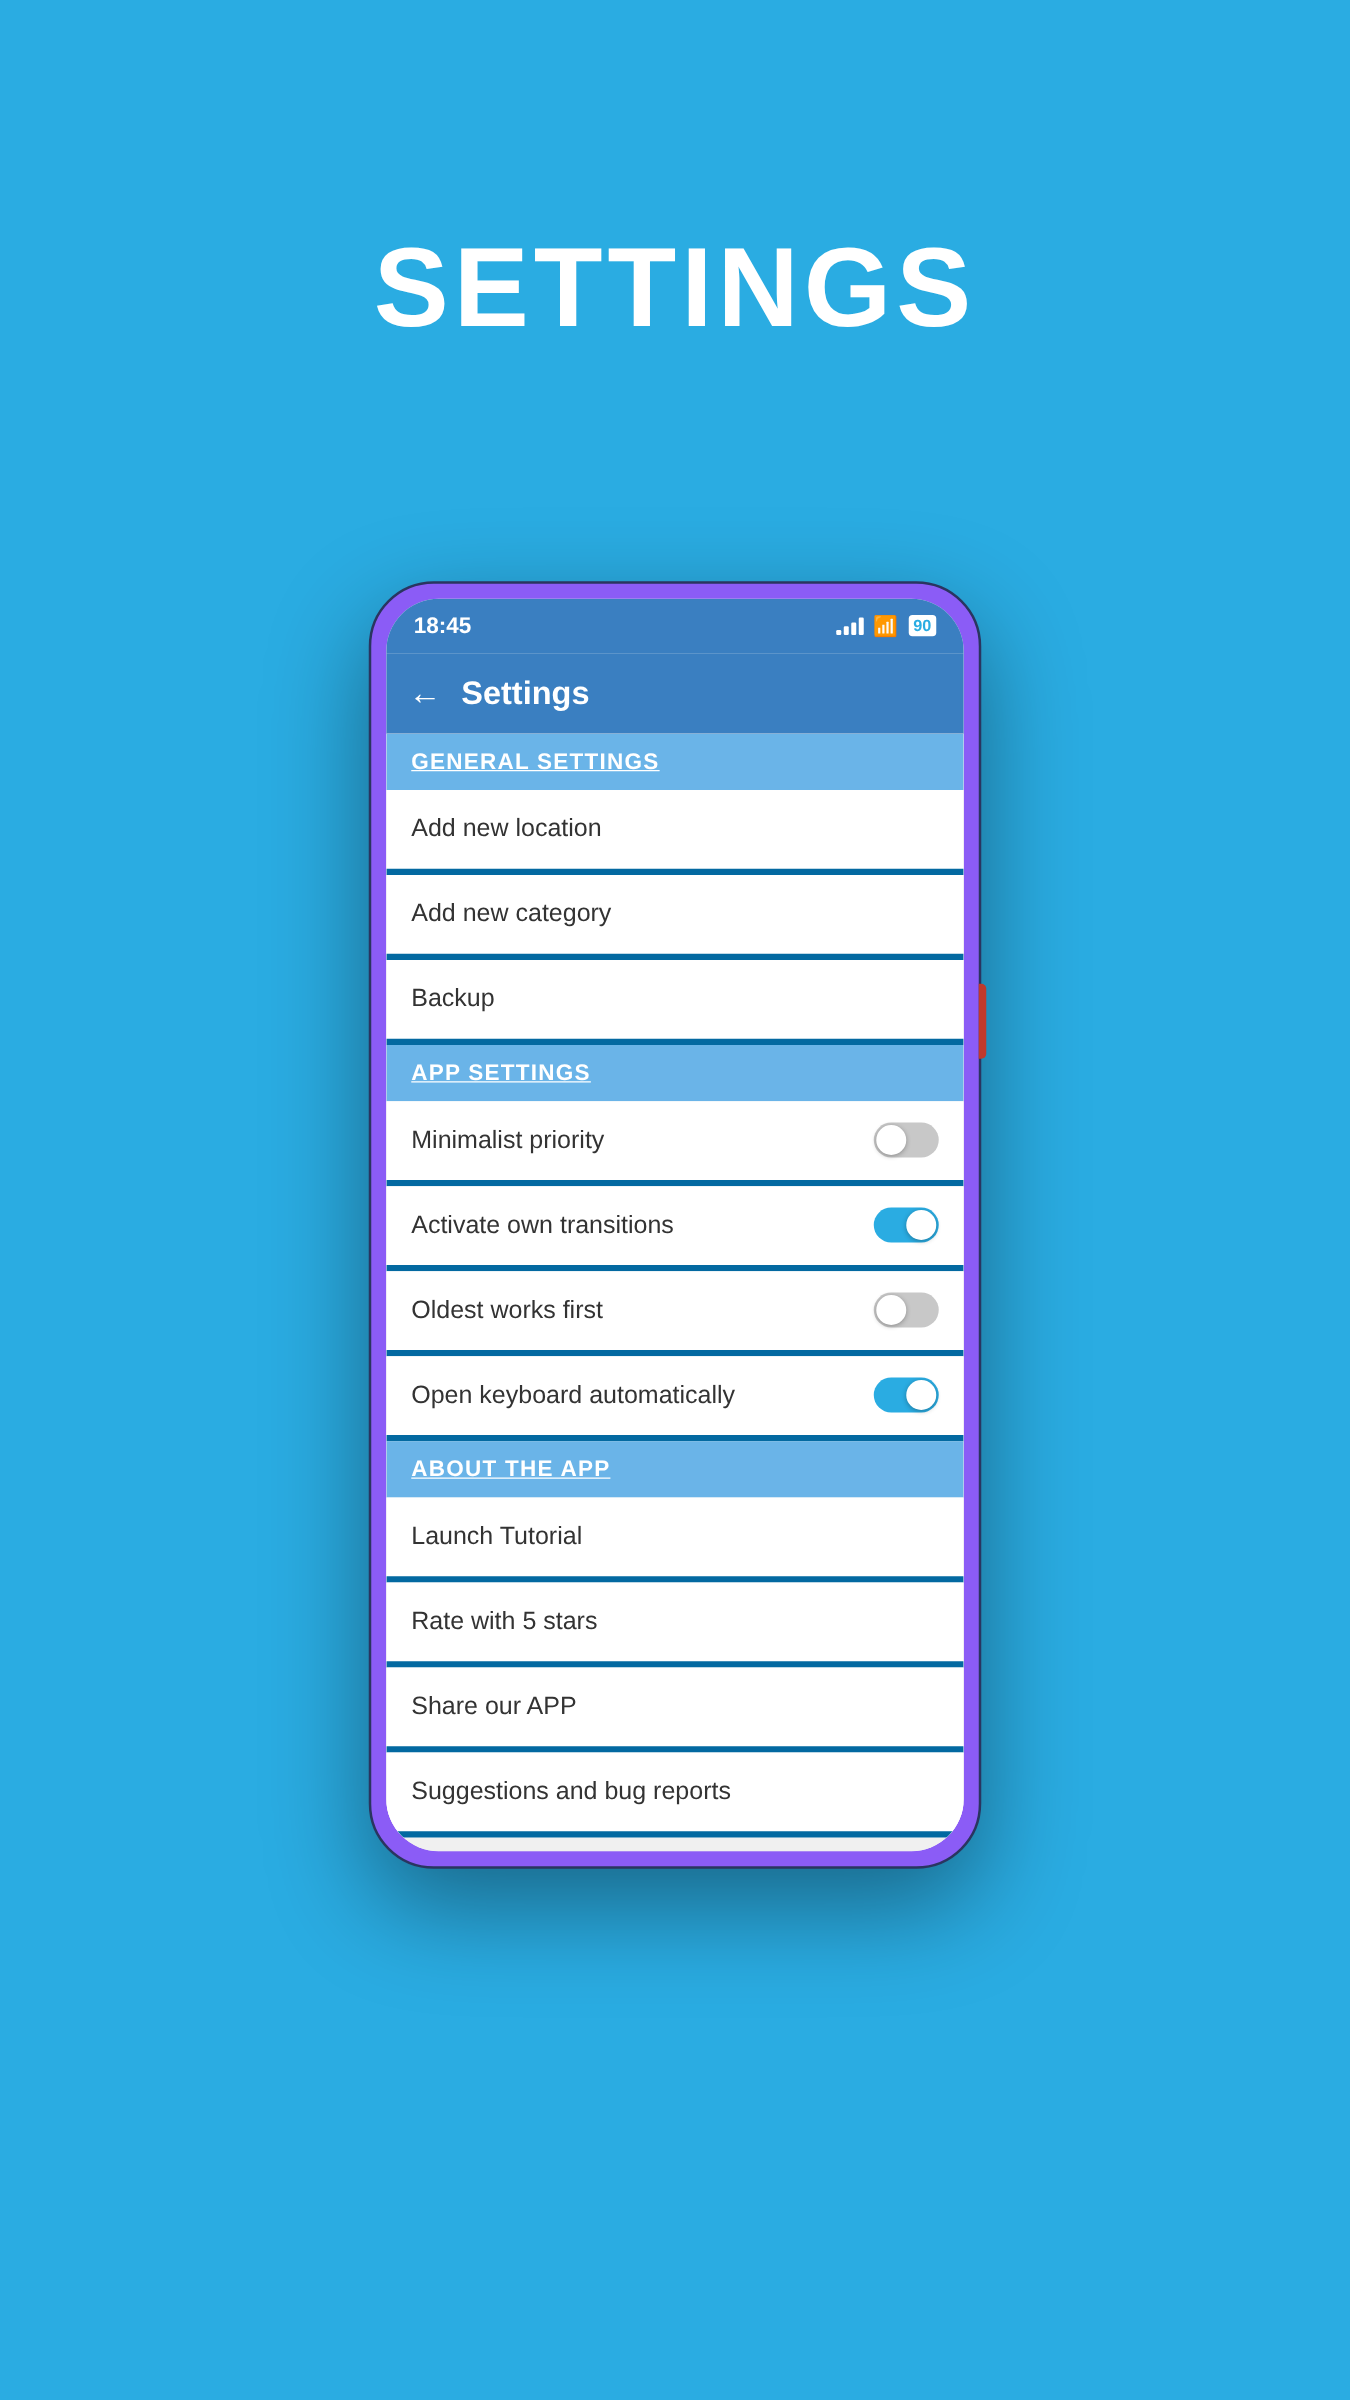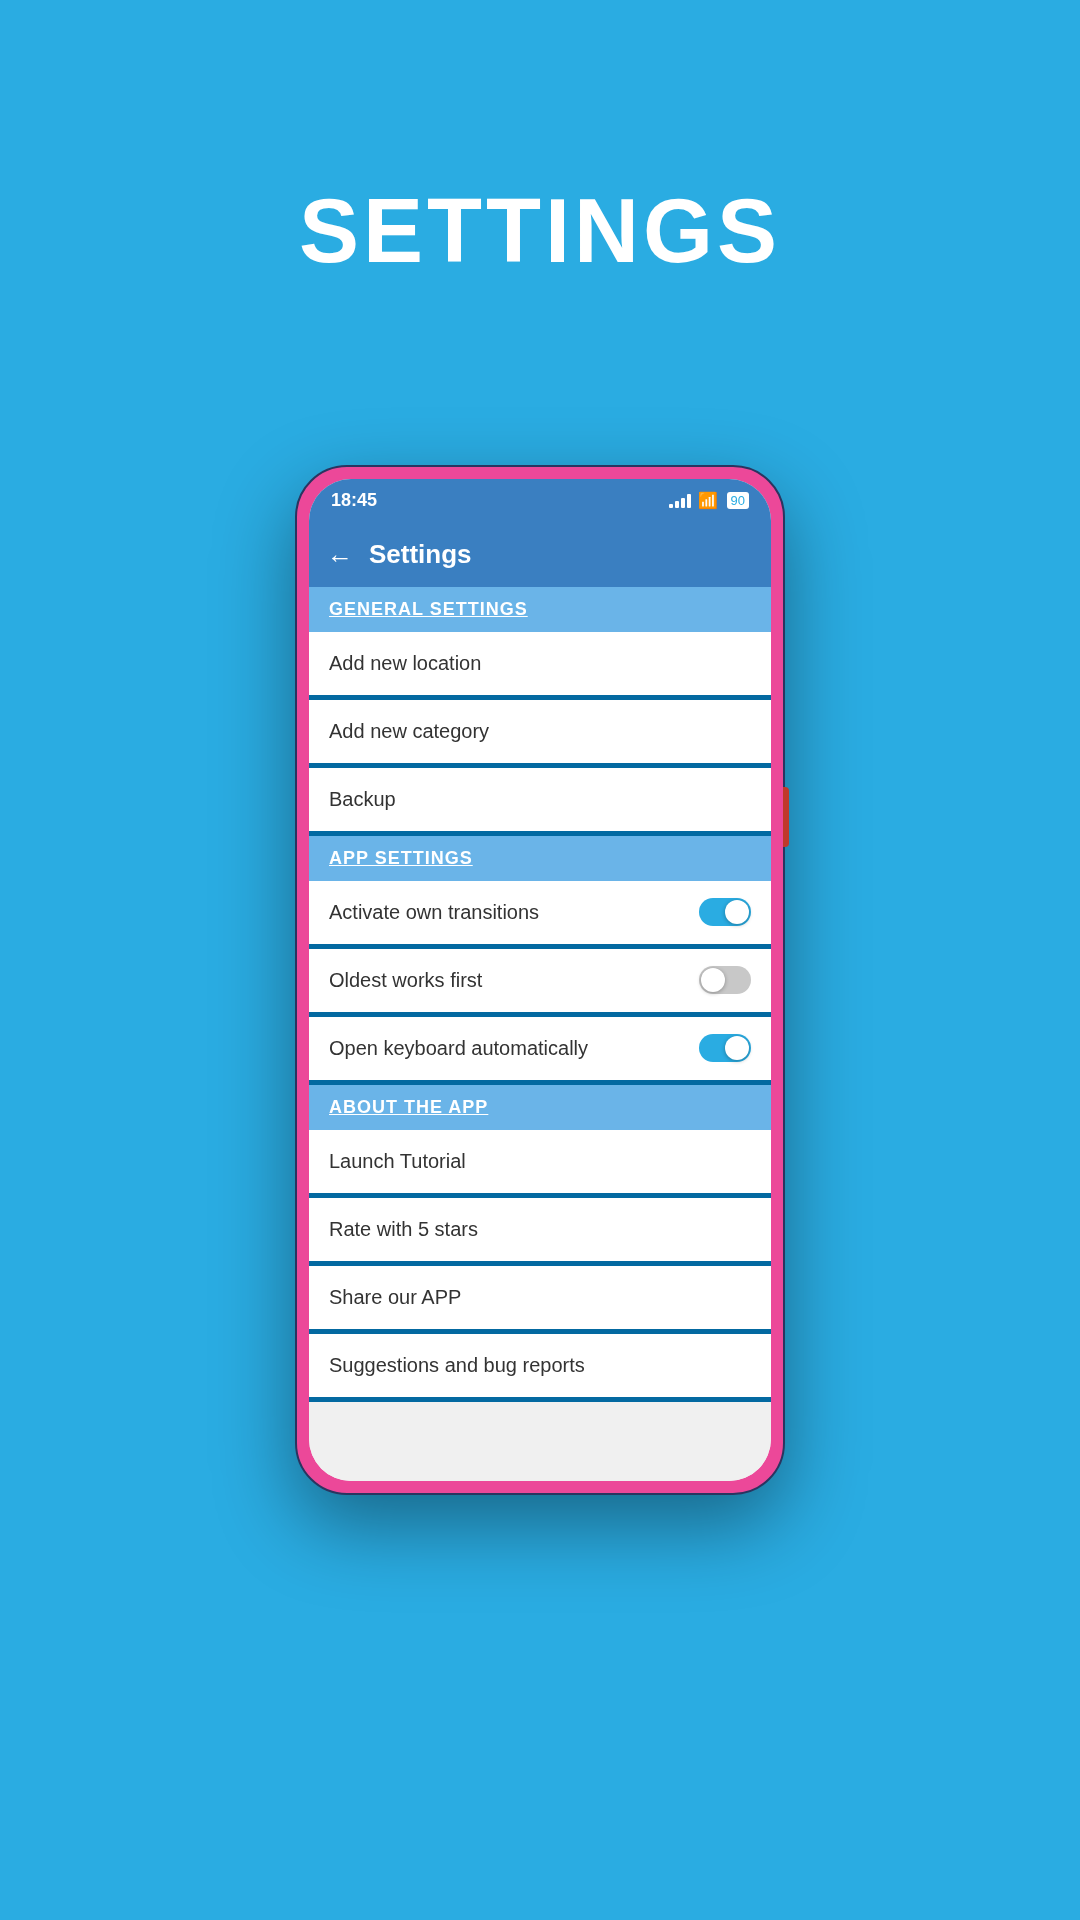--- a/index.html
+++ b/index.html
@@ -44,21 +44,21 @@
     .phone-wrapper {
       display: flex;
       justify-content: center;
       align-items: flex-start;
       margin-top: 40px;
     }
 
     .phone {
       width: 490px;
       height: 1030px;
-      background: #ec4899;
+      background: #8b5cf6;
       border-radius: 52px;
       padding: 12px;
       box-shadow: 0 30px 80px rgba(0,0,0,0.4);
       position: relative;
       border: 2px solid #2a3560;
     }
 
     
     .phone::after {
       content: '';
@@ -120,21 +120,21 @@
     .wifi-icon {
       color: white;
       font-size: 16px;
     }
 
     .battery-icon {
       background: white;
       border-radius: 3px;
       padding: 1px 4px;
       font-size: 13px;
-      font-weight: 400;
+      font-weight: 700;
       color: #2AACE2;
       display: flex;
       align-items: center;
     }
 
     
     .app-bar {
       background: #3a7fc1;
       height: 64px;
       display: flex;
@@ -279,20 +279,26 @@
         </div>
         <div class="settings-item">
           <span class="settings-item-text">Backup</span>
         </div>
 
         <div class="section-header">
           <span class="section-header-text">APP SETTINGS</span>
         </div>
 
         <div class="settings-item">
+          <span class="settings-item-text">Minimalist priority</span>
+          <div class="toggle off">
+            <div class="toggle-thumb"></div>
+          </div>
+        </div>
+        <div class="settings-item">
           <span class="settings-item-text">Activate own transitions</span>
           <div class="toggle on">
             <div class="toggle-thumb"></div>
           </div>
         </div>
         <div class="settings-item">
           <span class="settings-item-text">Oldest works first</span>
           <div class="toggle off">
             <div class="toggle-thumb"></div>
           </div>

